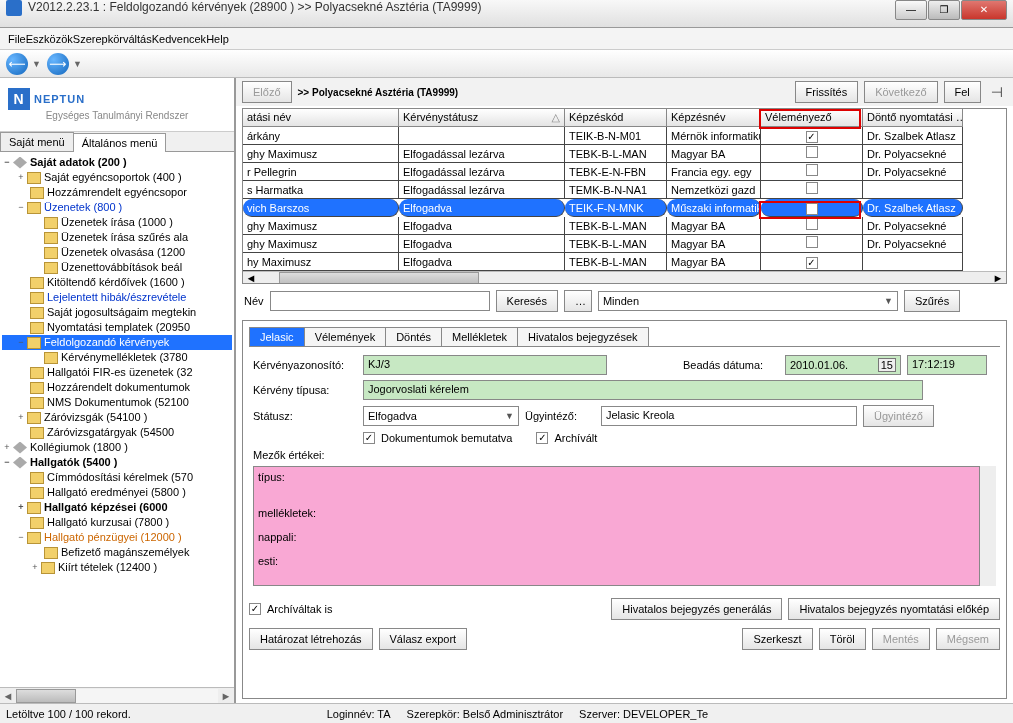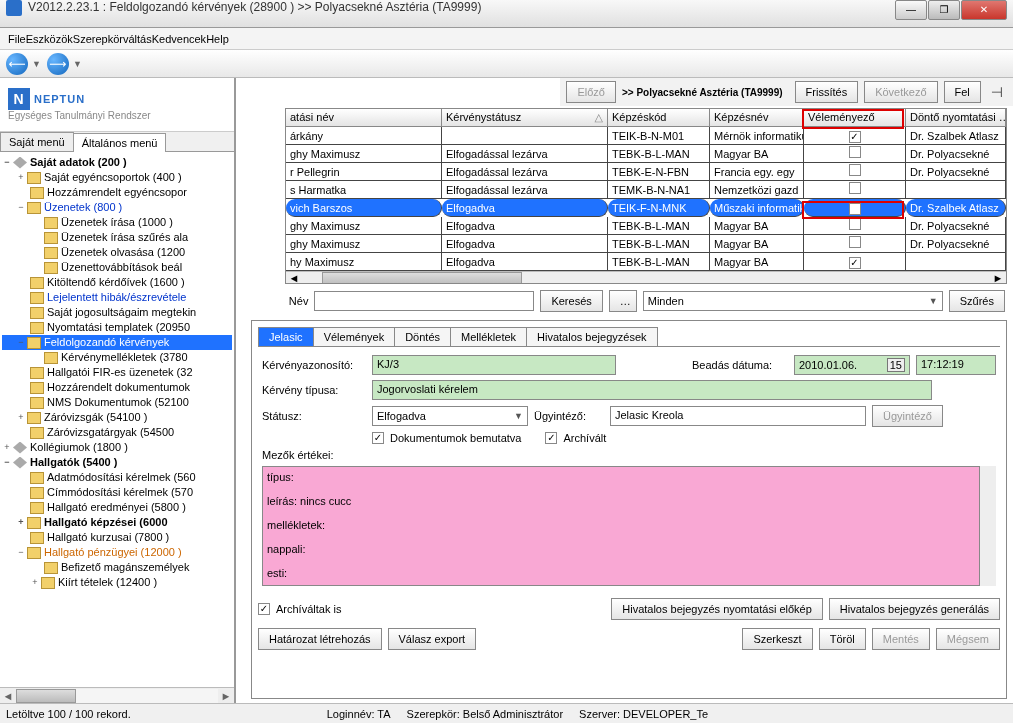--- a/index.html
+++ b/index.html
@@ -18,21 +18,21 @@
 
 .toolbar { height: 28px; background: linear-gradient(#fff,#e8e8e8); border-bottom: 1px solid #bbb; display: flex; align-items: center; padding: 0 6px; gap: 4px; }
 .navbtn { width: 22px; height: 22px; border-radius: 50%; background: radial-gradient(circle at 30% 30%, #67b6ff,#1266bd); color: #fff; display: flex; align-items: center; justify-content: center; font-size: 12px; }
 .navsep { color: #666; font-size: 9px; margin-right: 2px; }
 
 .container { display: flex; height: calc(100% - 28px - 22px - 28px - 20px); }
 .sidebar { width: 236px; border-right: 2px solid #999; display: flex; flex-direction: column; overflow: hidden; }
 .neptun-logo { padding: 10px 8px; border-bottom: 1px solid #ccc; }
 .neptun-logo .big { color: #2a6fc9; font-weight: bold; font-size: 26px; letter-spacing: 1px; display: flex; align-items: center; }
 .neptun-logo .big .sq { width: 22px; height: 22px; background: #2a6fc9; margin-right: 4px; display: inline-flex; align-items: center; justify-content: center; color:#fff; font-size:14px; }
-.neptun-logo .sub { color: #888; font-size: 10px; }
+.neptun-logo .sub { color: #888; font-size: 10px; text-align: center; }
 
 .sb-tabs { display: flex; border-bottom: 1px solid #999; background: #f0f0f0; }
 .sb-tab { padding: 3px 8px; border: 1px solid #999; border-bottom: none; margin-right: -1px; background: #eee; cursor: default; }
 .sb-tab.active { background: #fff; position: relative; top: 1px; }
 
 .tree { flex: 1; overflow: auto; padding: 3px 2px; font-size: 11px; line-height: 15px; }
 .tree div { white-space: nowrap; padding-left: 0; }
 .tnode { display: flex; align-items: center; }
 .tnode .exp { width: 10px; text-align: center; color: #555; font-size: 9px; margin-right: 1px; }
 .tnode .ficon { width: 14px; height: 12px; margin-right: 3px; display: inline-block; }
@@ -42,21 +42,21 @@
 .tnode.bold { font-weight: bold; }
 .tnode.link { color: #0033cc; }
 .tnode.orange { color: #cc6600; }
 .tnode.selected { background: #1f72ff; color: #fff; }
 
 .sb-hscroll { height: 16px; background: #eee; border-top: 1px solid #bbb; display: flex; align-items: center; }
 .sb-hscroll .arrow { width: 16px; text-align: center; color: #666; }
 .sb-hscroll .track { flex: 1; background: #f5f5f5; height: 14px; position: relative; }
 .sb-hscroll .thumb { position: absolute; left: 0; width: 60px; height: 14px; background: linear-gradient(#ddd,#bbb); border: 1px solid #999; }
 
-.main { flex: 1; display: flex; flex-direction: column; overflow: hidden; align-items: flex-end; }
+.main { flex: 1; display: flex; flex-direction: column; overflow: hidden; }
 
 .top-controls { padding: 3px 6px; display: flex; align-items: center; gap: 6px; background: #f2f2f2; }
 .btn { border: 1px solid #888; background: linear-gradient(#fff,#e5e5e5); padding: 2px 10px; height: 22px; line-height: 16px; cursor: pointer; }
 .btn.disabled { color: #999; }
 .boldlabel { font-weight: bold; font-size: 10px; }
 .pin-icon { font-size: 14px; color: #333; margin: 0 4px; }
 
 .grid-wrap { border: 1px solid #888; margin: 2px 6px; height: 176px; overflow: hidden; position: relative; display: flex; flex-direction: column; }
 .grid-head, .grid-row { display: flex; }
 .grid-head .cell { background: linear-gradient(#fff,#e4e4e4); border-right: 1px solid #888; border-bottom: 1px solid #888; padding: 2px 4px; font-size: 11px; overflow: hidden; white-space: nowrap; }
@@ -227,24 +227,20 @@
           <span class="ficon f-diamond"></span>
           <span>Kollégiumok (1800  )</span>
         </div>
       <div class="tnode bold">
           <span class="exp">−</span>
           <span class="ficon f-diamond"></span>
           <span>Hallgatók (5400  )</span>
         </div>
       <div class="tnode" style="padding-left:28px">
           <span class="ficon f-folder-closed"></span>
-          <span>Adatmódosítási kérelmek (560</span>
-        </div>
-      <div class="tnode" style="padding-left:28px">
-          <span class="ficon f-folder-closed"></span>
           <span>Címmódosítási kérelmek (570</span>
         </div>
       <div class="tnode" style="padding-left:28px">
           <span class="ficon f-folder-closed"></span>
           <span>Hallgató eredményei (5800  )</span>
         </div>
       <div class="tnode bold" style="padding-left:14px">
           <span class="exp">+</span>
           <span class="ficon f-folder-closed"></span>
           <span>Hallgató képzései (6000</span>
@@ -428,35 +424,35 @@
           <span style="width:12px"></span>
           <span class="cb">✓</span>
           <span>Archívált</span>
         </div>
         <div class="drow">
             <label>Mezők értékei:</label>
           </div>
         <div style="display:flex">
           <div class="ta">
             <div>típus:</div><br>
-            <div>leírás: nincs cucc</div><br>
+            <br>
             <div>mellékletek:</div><br>
             <div>nappali:</div><br>
             <div>esti:</div>
           </div>
           <div class="vscroll-bar"></div>
         </div>
       </div>
 
       <div class="btn-row">
         <span class="cb">✓</span>
         <span>Archíváltak is</span>
         <span class="spacer"></span>
+        <button class="btn">Hivatalos bejegyzés generálás</button>
         <button class="btn">Hivatalos bejegyzés nyomtatási előkép</button>
-        <button class="btn">Hivatalos bejegyzés generálás</button>
       </div>
       <div class="btn-row">
         <button class="btn">Határozat létrehozás</button>
         <button class="btn">Válasz export</button>
         <span class="spacer"></span>
         <button class="btn">Szerkeszt</button>
         <button class="btn">Töröl</button>
         <button class="btn disabled">Mentés</button>
         <button class="btn disabled">Mégsem</button>
       </div>

